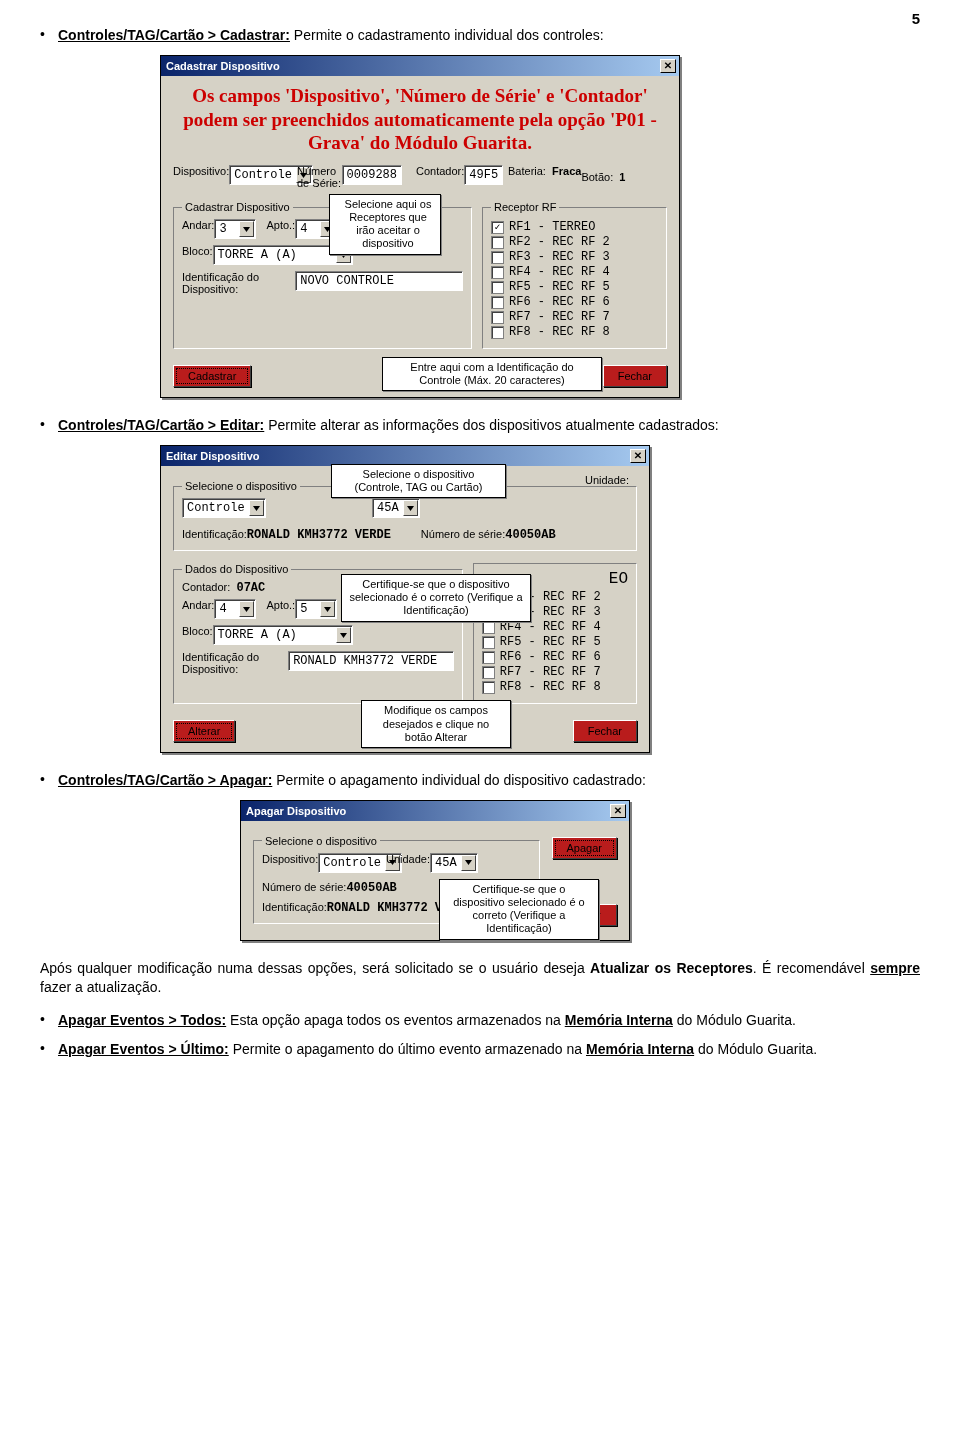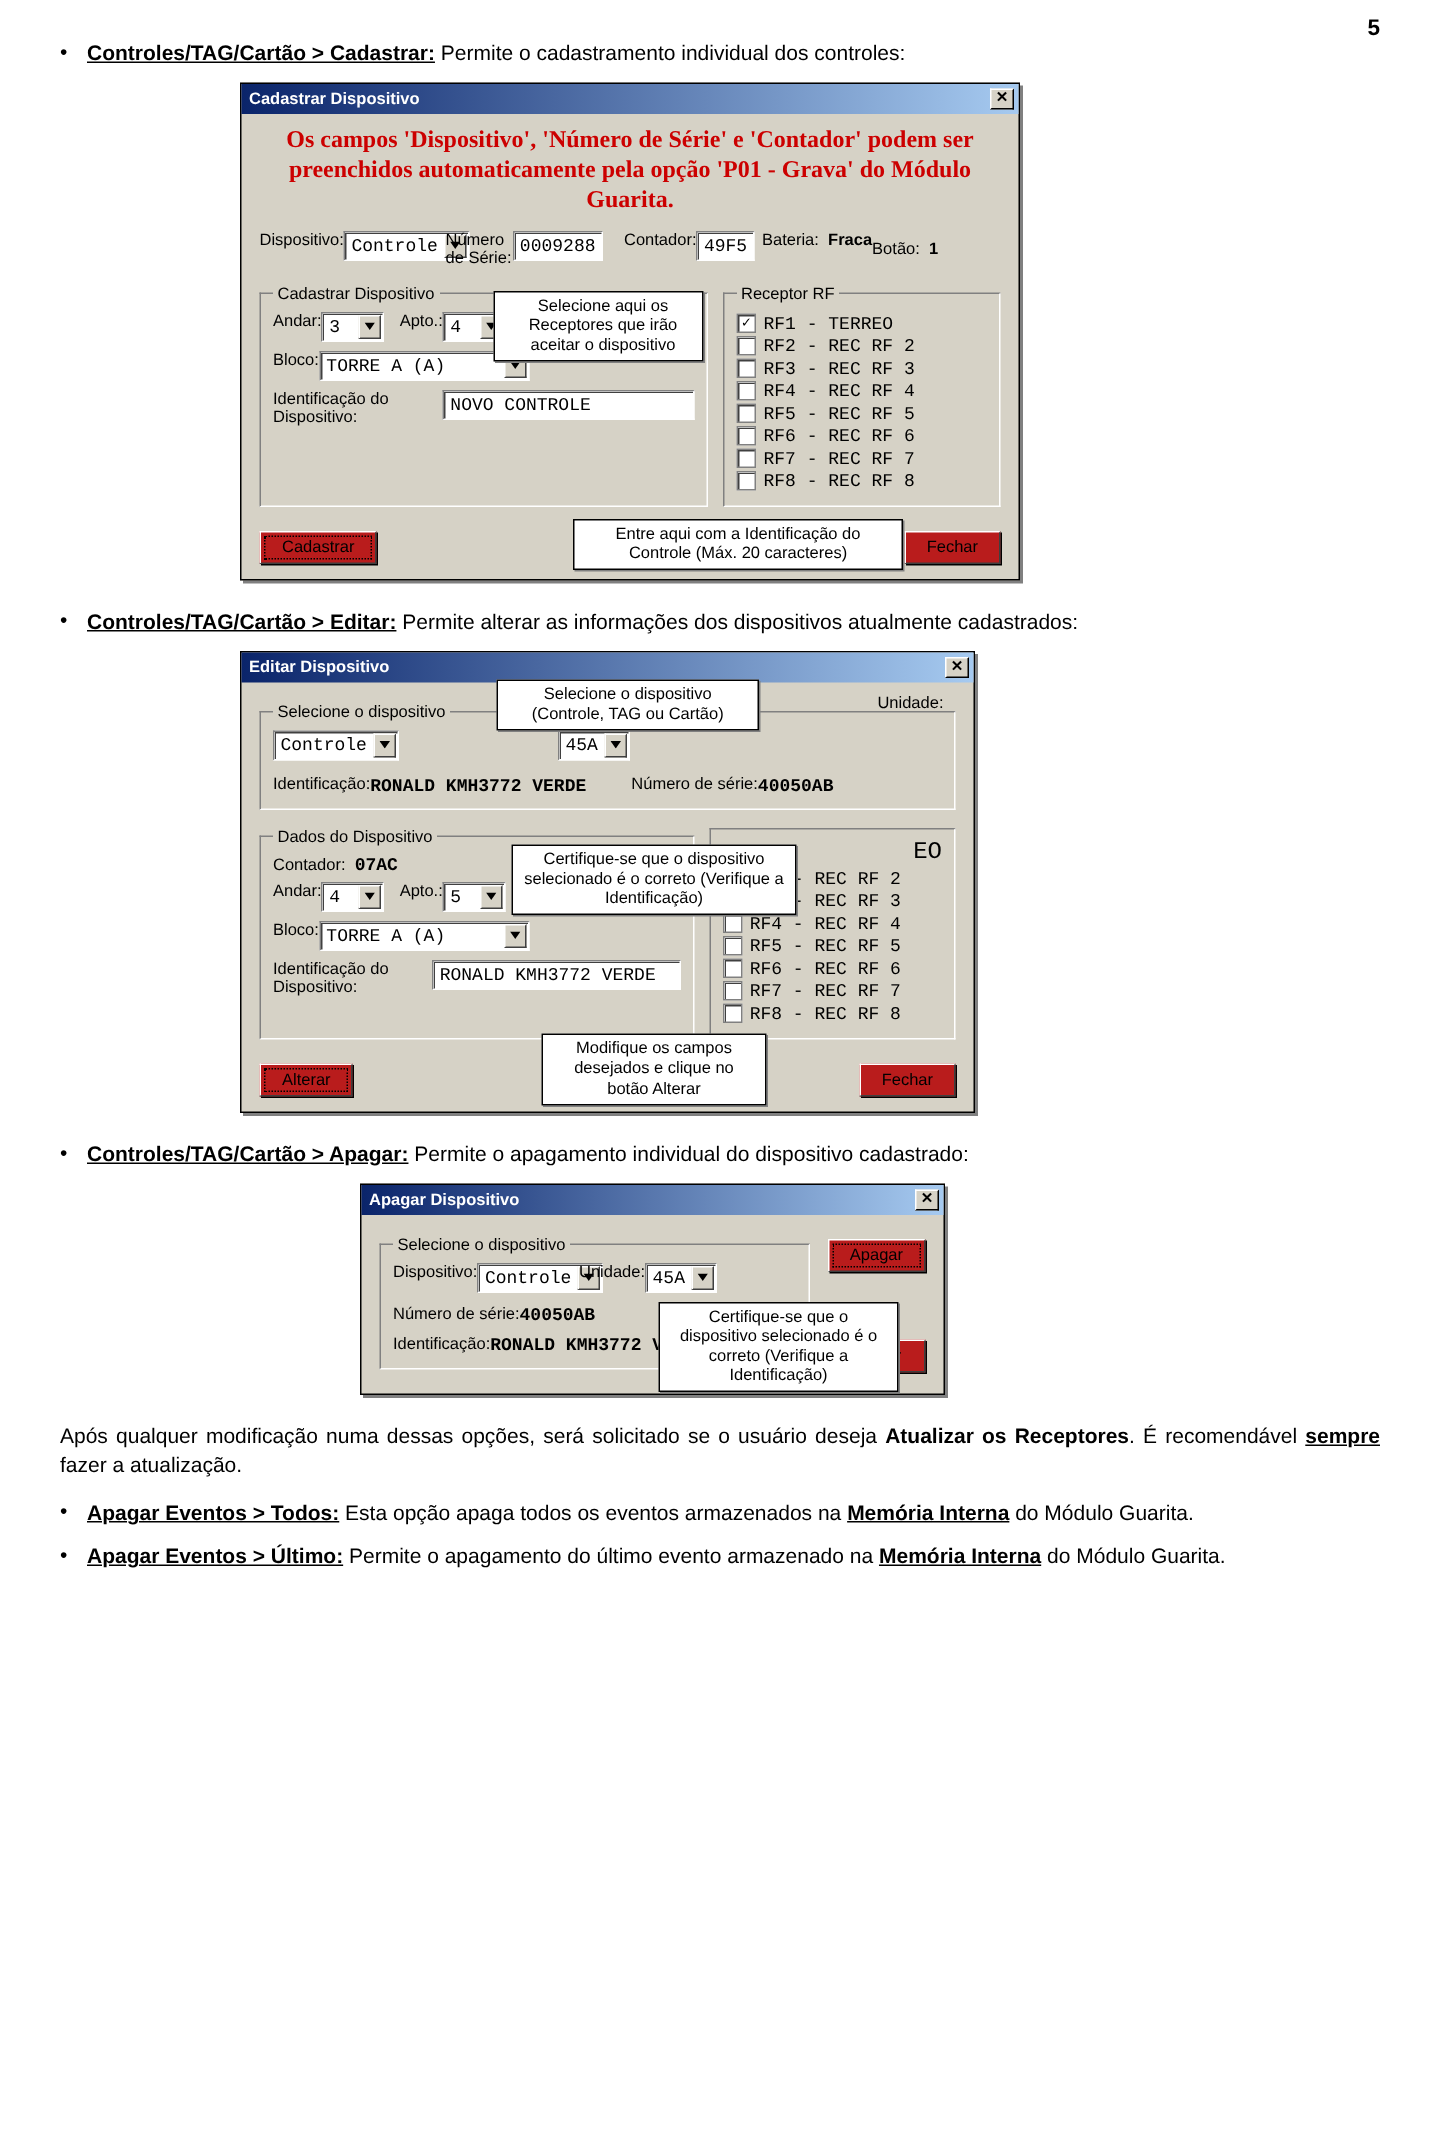--- a/index.html
+++ b/index.html
@@ -46,21 +46,21 @@
     border: 1px solid #000;
     border-top-color:#fff; border-left-color:#fff;
     display:flex;align-items:center;justify-content:center;
     color:#000;font-size:10px;font-weight:bold;line-height:1;
   }
   .dlg-body { padding: 8px 12px 10px 12px; }
   .notice {
     color: #c00;
     font-family: "Comic Sans MS", cursive;
     font-weight: bold;
-    font-size: 16px;
+    font-size: 19px;
     text-align: center;
     margin: 0 6px 10px 6px;
     line-height: 1.25;
   }
   .row { display:flex; align-items:flex-end; gap:10px; }
   .col { display:flex; flex-direction:row; }
   .label { margin-bottom:2px; }
   .val-bold { font-weight:bold; font-family: "Courier New", monospace; font-size:12px; }
   .input, .select {
     background:#fff;
@@ -241,21 +241,21 @@
           </div>
       </fieldset>
     </div>
 
     <div class="footer-row">
       <span class="btn dotted">Cadastrar</span>
       <span class="btn">Fechar</span>
     </div>
   </div>
 
-  <div class="callout" style="left:168px;top:138px;width:140px;padding-left:12px;">Selecione aqui os Receptores que irão aceitar o dispositivo</div>
+  <div class="callout" style="left:168px;top:138px;width:112px;padding-left:12px;">Selecione aqui os Receptores que irão aceitar o dispositivo</div>
   <div class="callout" style="left:221px;bottom:6px;width:220px;">Entre aqui com a Identificação do Controle (Máx. 20 caracteres)</div>
 </div>
 
 <div class="bullet-item">
   <span class="bullet-icon">•</span>
   <span class="body-text">
     <span class="heading-underline">Controles/TAG/Cartão &gt; Editar:</span><span> Permite alterar as informações dos dispositivos atualmente cadastrados:</span>
   </span>
 </div>
 

